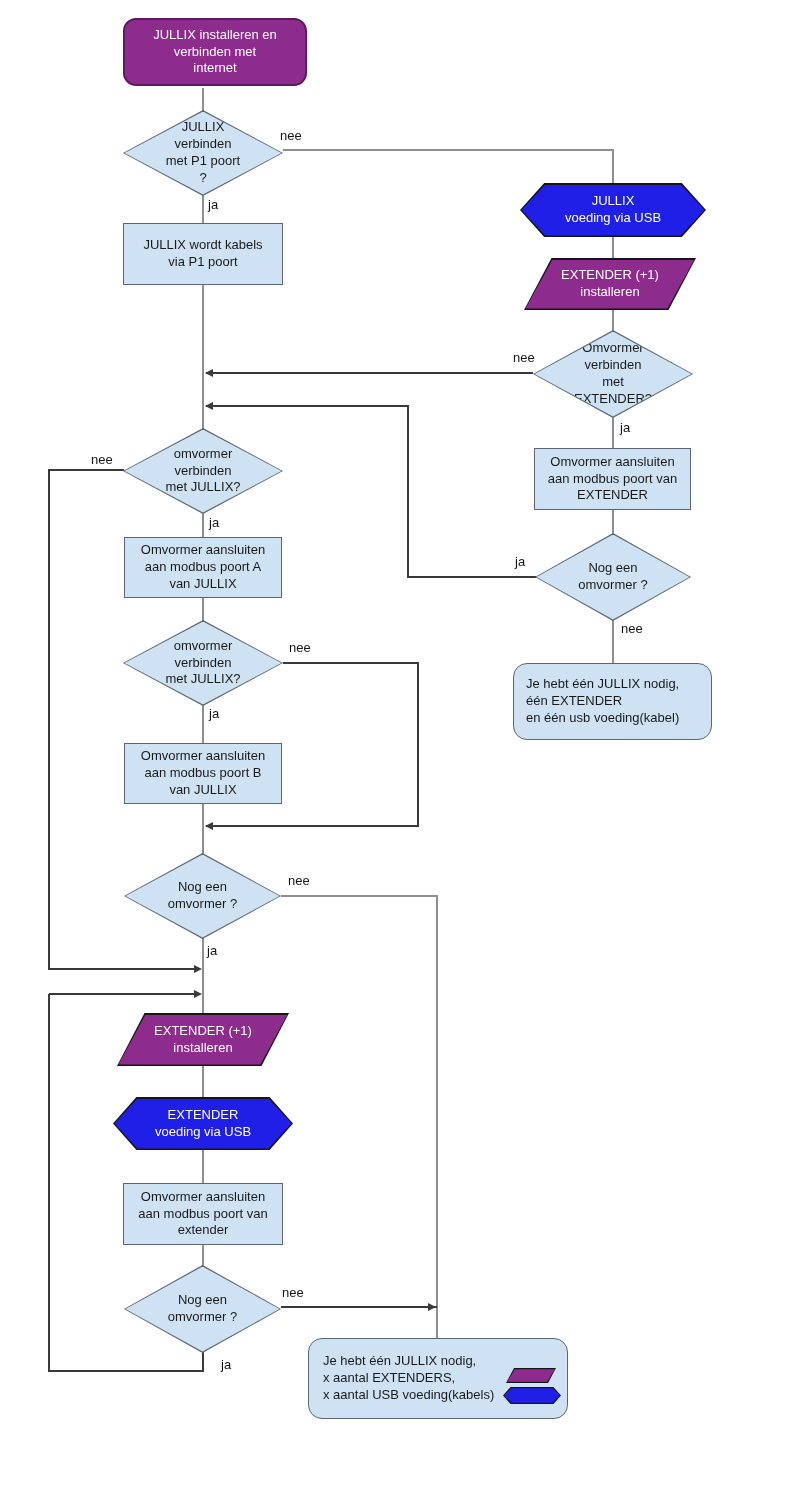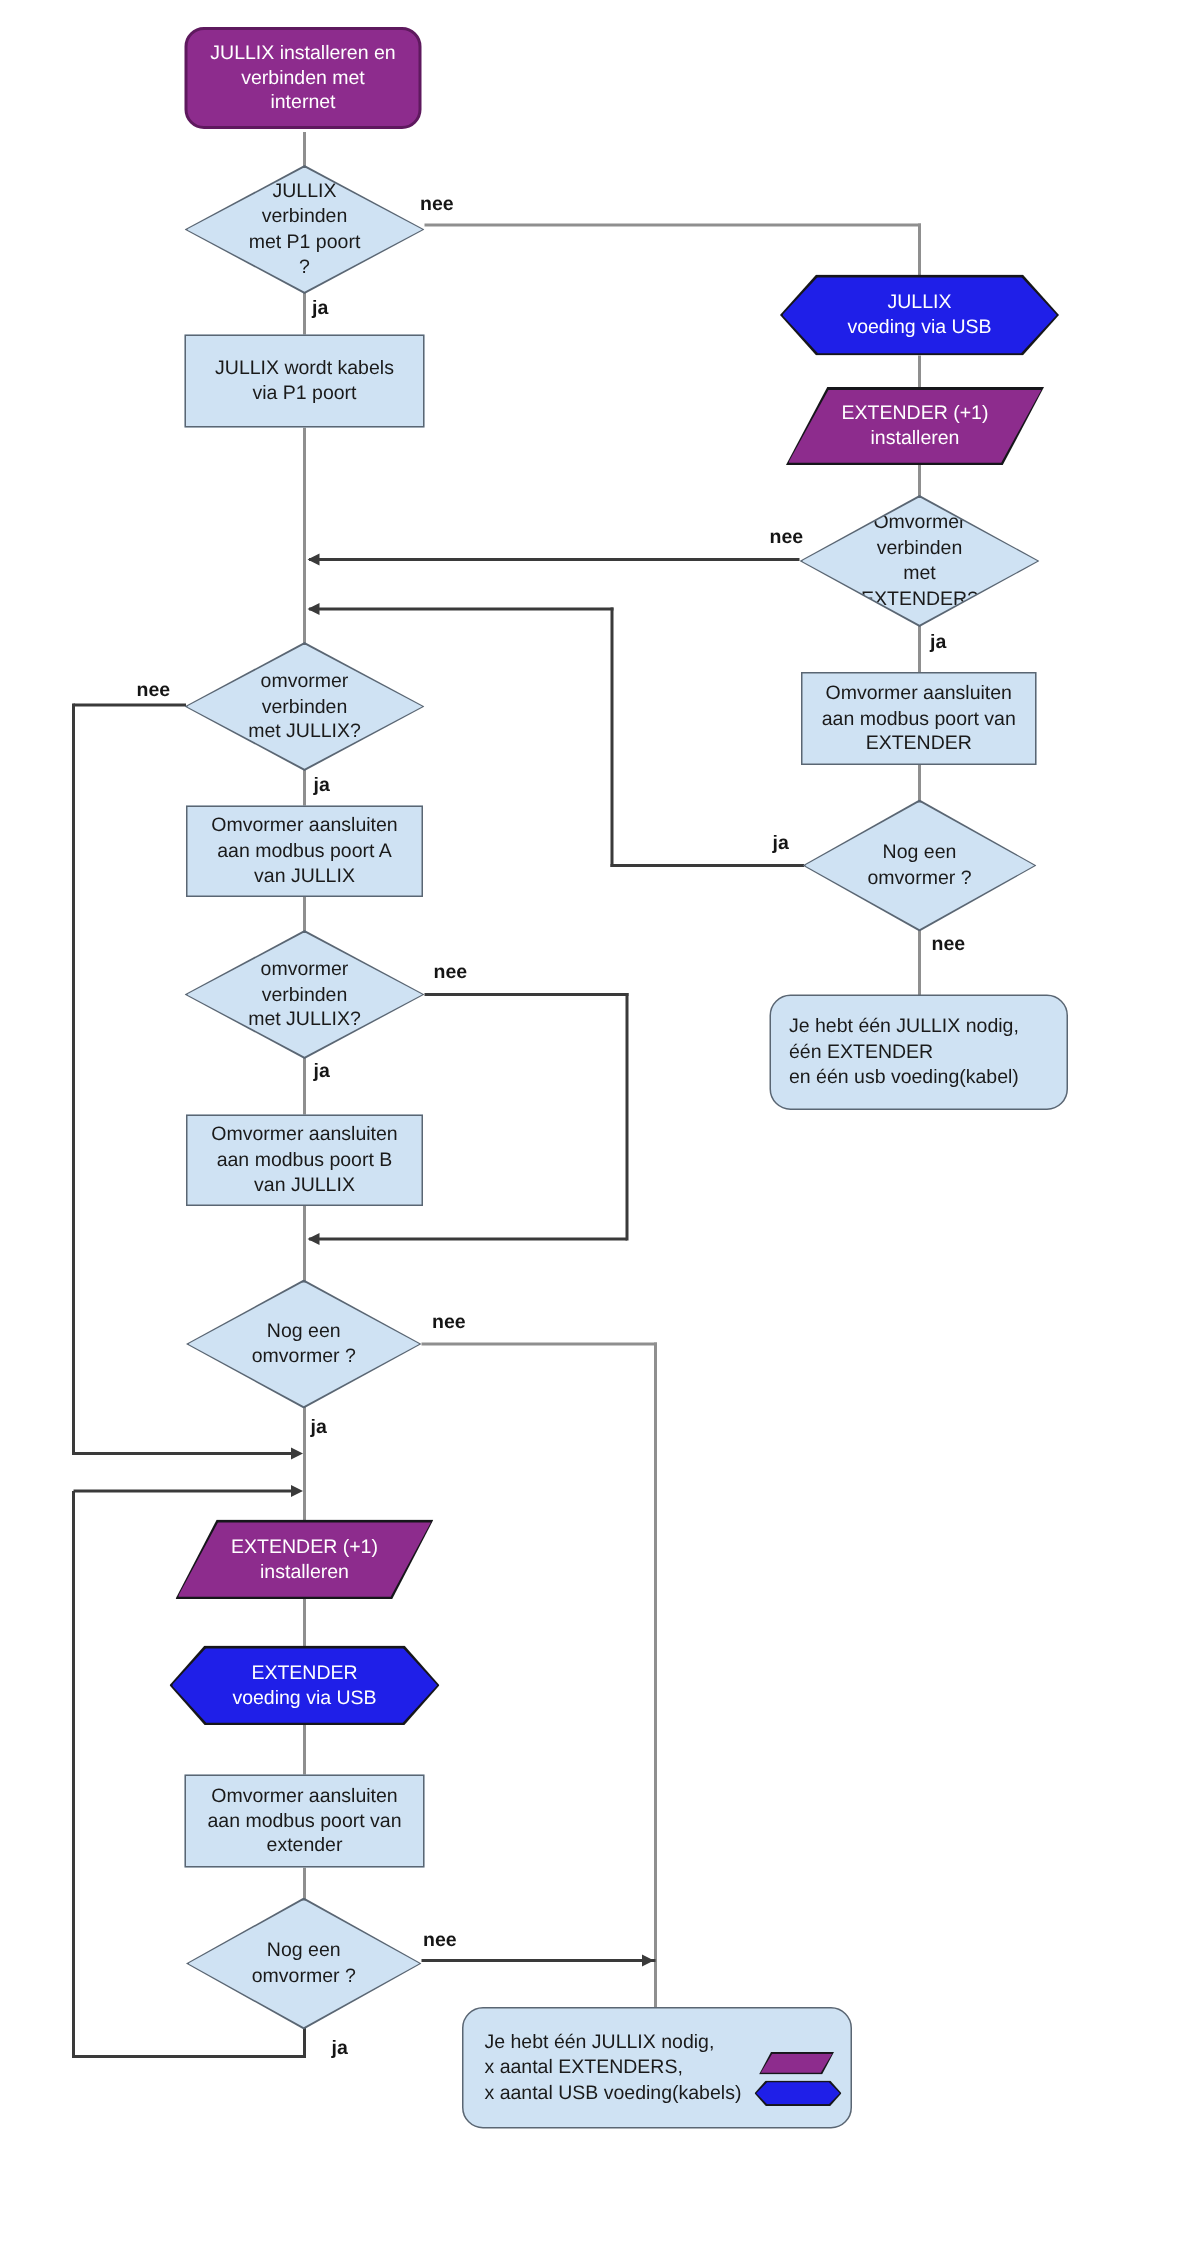--- a/index.html
+++ b/index.html
@@ -27,21 +27,21 @@
   .hex-i{background:var(--blue);color:#fff;}
   .clip-par{clip-path:polygon(16% 0,100% 0,84% 100%,0 100%);}
   .par-o{background:var(--dark-border);}
   .par-i{background:var(--purple);color:#fff;}
   .ln,.lnd{position:absolute;}
   .ln{background:var(--connector);}
   .lnd{background:var(--arrow);}
   .ar{position:absolute;width:0;height:0;}
   .ar-l{border-top:4px solid transparent;border-bottom:4px solid transparent;border-right:8px solid var(--arrow);}
   .ar-r{border-top:4px solid transparent;border-bottom:4px solid transparent;border-left:8px solid var(--arrow);}
-  .edge-label{position:absolute;font-size:13px;color:#151515;font-weight:bold;}
+  .edge-label{position:absolute;font-size:13px;color:#151515;}
   .mini{position:absolute;}
   .mini .shape-in{inset:1.2px;}
 </style>
 </head>
 <body>
 
 <div id="canvas">
 
   <div class="ln" style="left:202px;top:88px;width:2px;height:24px"></div>
   <div class="ln" style="left:283px;top:149px;width:331px;height:2px"></div>
@@ -80,21 +80,21 @@
   <div class="lnd" style="left:49px;top:993px;width:148px;height:2px"></div>
   <div class="lnd" style="left:281px;top:1306px;width:156px;height:2px"></div>
 
   <div class="ar ar-l" style="left:205px;top:369px"></div>
   <div class="ar ar-l" style="left:205px;top:402px"></div>
   <div class="ar ar-r" style="left:194px;top:965px"></div>
   <div class="ar ar-l" style="left:205px;top:822px"></div>
   <div class="ar ar-r" style="left:194px;top:990px"></div>
   <div class="ar ar-r" style="left:428px;top:1303px"></div>
 
-  <div class="node start" style="left:123px;top:18px;width:158px;height:68px">
+  <div class="node start" style="left:123px;top:18px;width:184px;height:68px">
     <span class="node-text">JULLIX installeren en
 verbinden met
 internet</span>
   </div>
 
   <div class="shape-outer clip-diamond diamond-o" style="left:123px;top:110px;width:160px;height:86px">
     <div class="shape-in clip-diamond diamond-i">
       <span class="node-text">JULLIX
 verbinden
 met P1 poort

